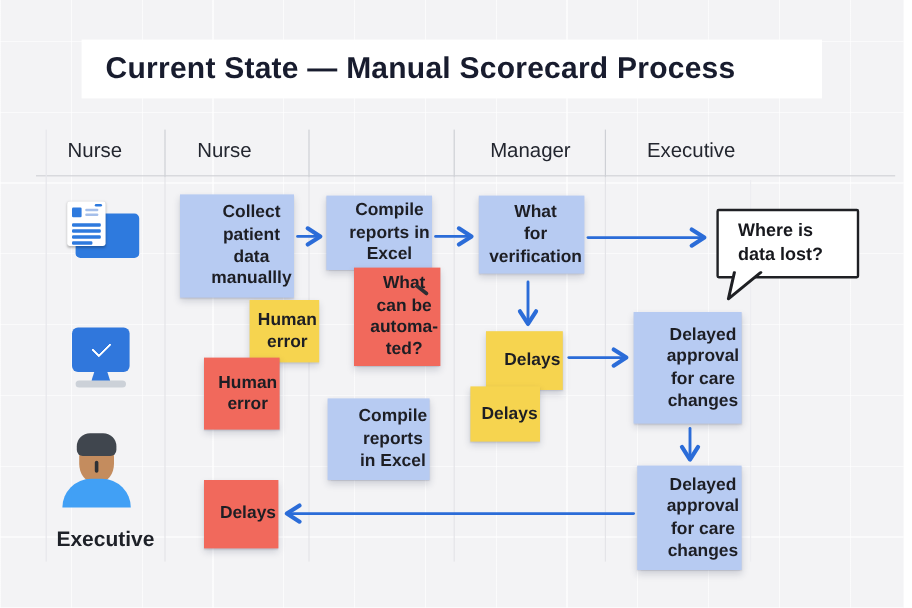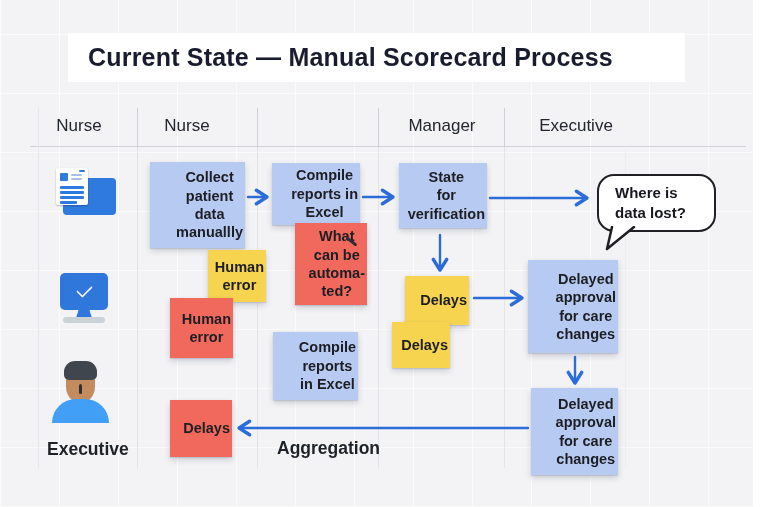--- a/index.html
+++ b/index.html
@@ -27,21 +27,21 @@
   .sticky.blue{background:#b7cbf2;}
   .sticky.yellow{background:#f6d44f;}
   .sticky.red{background:#f1695c;}
   .sticky-text{font-weight:600;font-size:14.5px;line-height:1.27;color:#1d1e24;white-space:pre-line;padding:2px;}
   .pen-mark{position:absolute;top:17px;right:9px;width:13px;height:3px;border-radius:2px;
     background:#2e2e33;transform:rotate(38deg);}
   
   #connectors{position:absolute;left:0;top:0;width:760px;height:507px;z-index:5;pointer-events:none;}
   
   .bubble{position:absolute;left:597px;top:174px;width:115px;height:54px;background:#fff;
-    border:2.5px solid #1f2024;border-radius:17px;z-index:6;display:flex;align-items:center;}
+    border:2.5px solid #1f2024;border-radius:2px;z-index:6;display:flex;align-items:center;}
   .bubble-text{margin-left:16px;font-size:15px;font-weight:600;color:#17181d;line-height:1.35;white-space:pre-line;}
   .bubble-tail{position:absolute;left:604px;top:226px;z-index:7;}
   
   .board-label{position:absolute;font-size:17.5px;font-weight:600;color:#1e2128;z-index:1;}
   
   .icon-group{position:absolute;z-index:3;}
   .doc-panel{position:absolute;left:7px;top:10px;width:53px;height:37px;border-radius:4px;background:#2e7ade;}
   .doc-paper{position:absolute;left:0;top:0;width:32px;height:37px;background:#fff;border-radius:2px;
     box-shadow:0 1px 2px rgba(0,0,0,.25);padding:0;}
   .doc-row{position:absolute;left:4px;top:5px;display:flex;}
@@ -109,36 +109,35 @@
   </div>
 
   <div class="icon-group" style="left:52px;top:361px;width:57px;height:62px;">
     <div class="per-head"></div>
     <div class="per-hair"></div>
     <div class="per-nose"></div>
     <div class="per-body"></div>
   </div>
 
   <div class="board-label" style="left:47px;top:439px;">Executive</div>
-  <div class="board-label" style="left:277px;top:438px;">Aggregation</div>
 
   <div id="sticky-layer">
       <div class="sticky blue" style="left: 150px; top: 162px; width: 95px; height: 86px; z-index: 2;">
         <div class="sticky-text">Collect
 patient
 data
 manuallly</div>
       </div>
       <div class="sticky blue" style="left: 272px; top: 163px; width: 88px; height: 62px; z-index: 2;">
         <div class="sticky-text">Compile
 reports in
 Excel</div>
       </div>
       <div class="sticky blue" style="left: 399px; top: 163px; width: 88px; height: 65px; z-index: 2;">
-        <div class="sticky-text">State
+        <div class="sticky-text">What
 for
 verification</div>
       </div>
       <div class="sticky yellow" style="left: 208px; top: 250px; width: 58px; height: 52px; z-index: 3;">
         <div class="sticky-text">Human
 error</div>
       </div>
       <div class="sticky red" style="left: 295px; top: 223px; width: 72px; height: 82px; z-index: 4;">
         <div class="sticky-text">What
 can be

